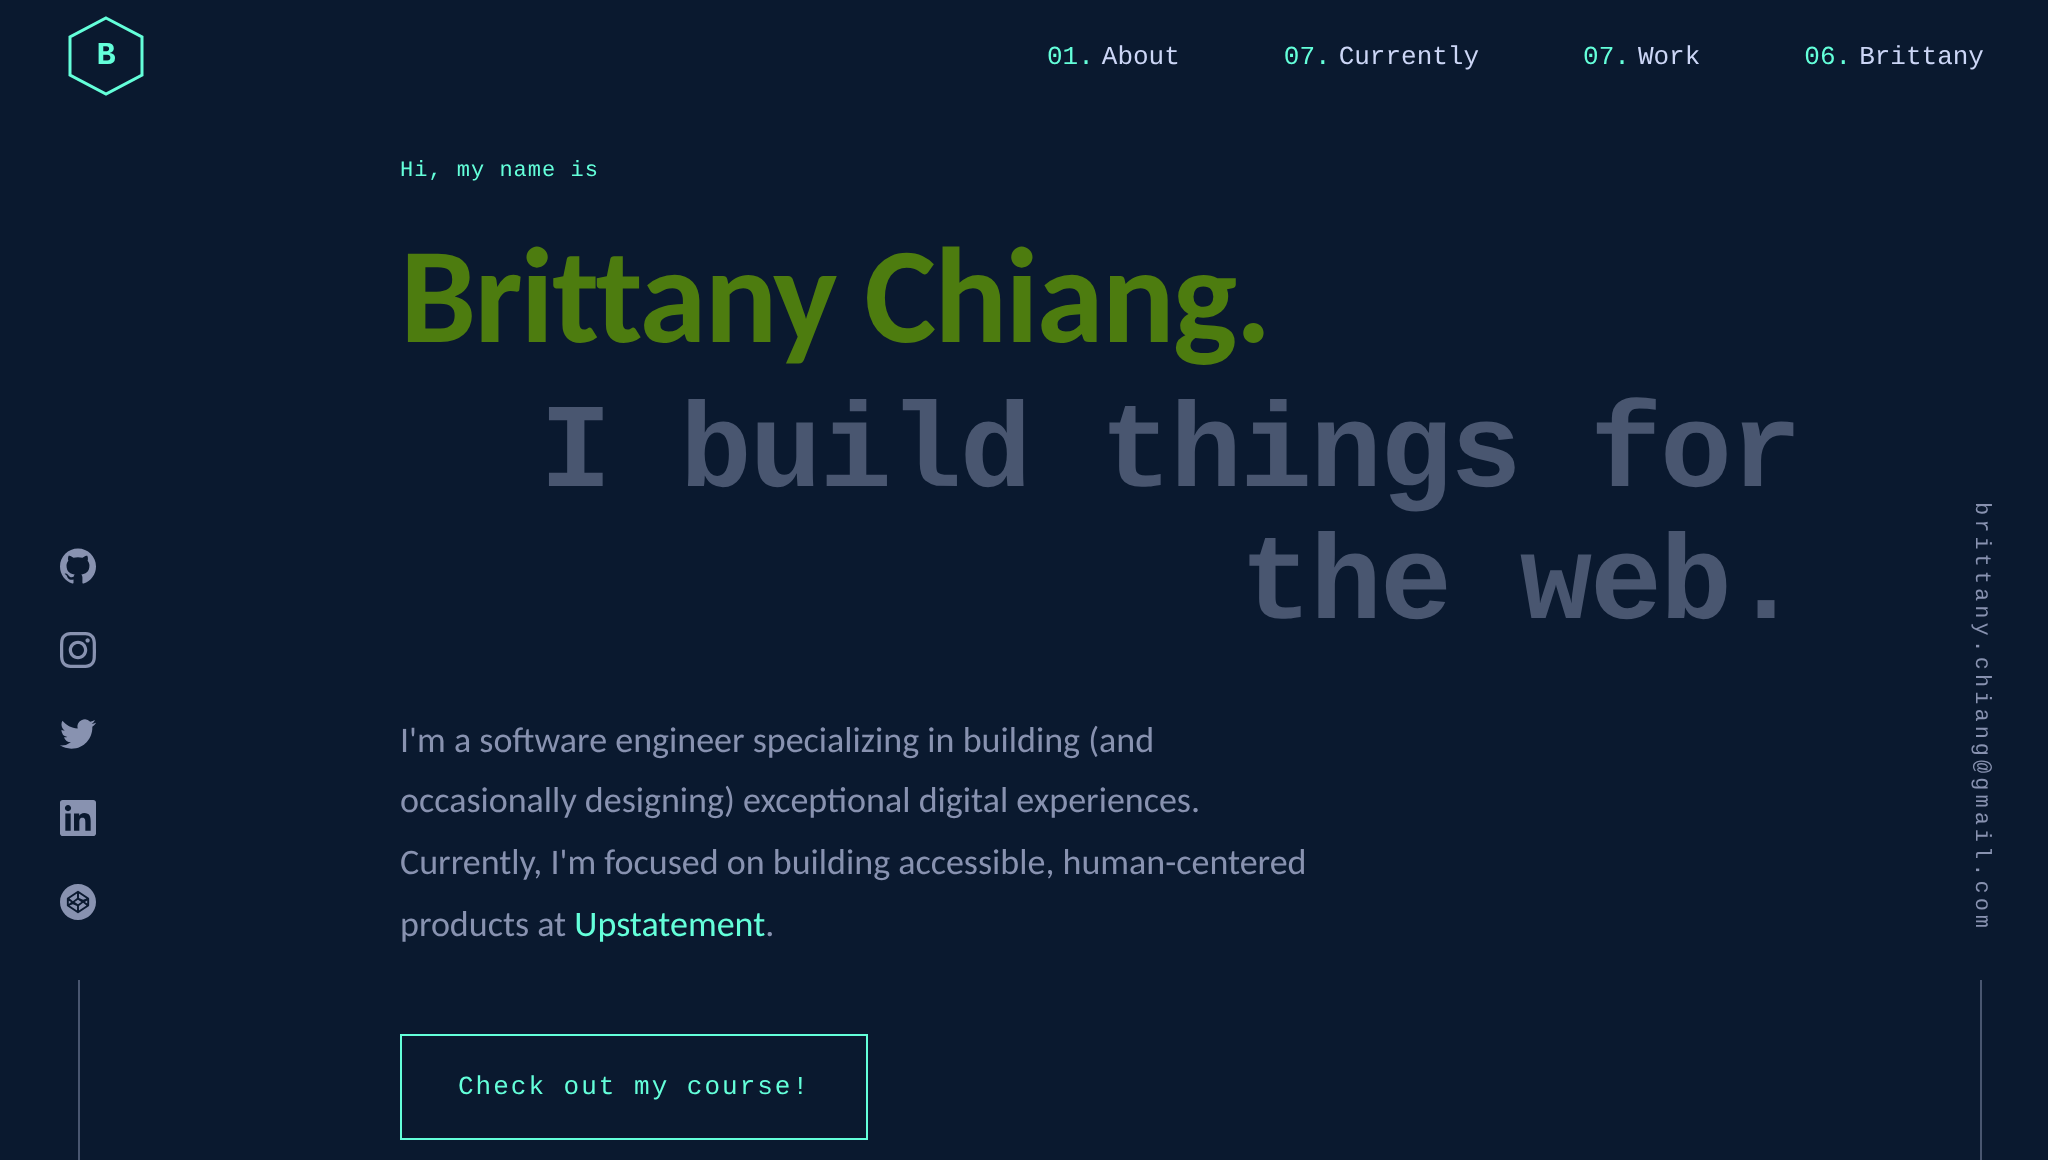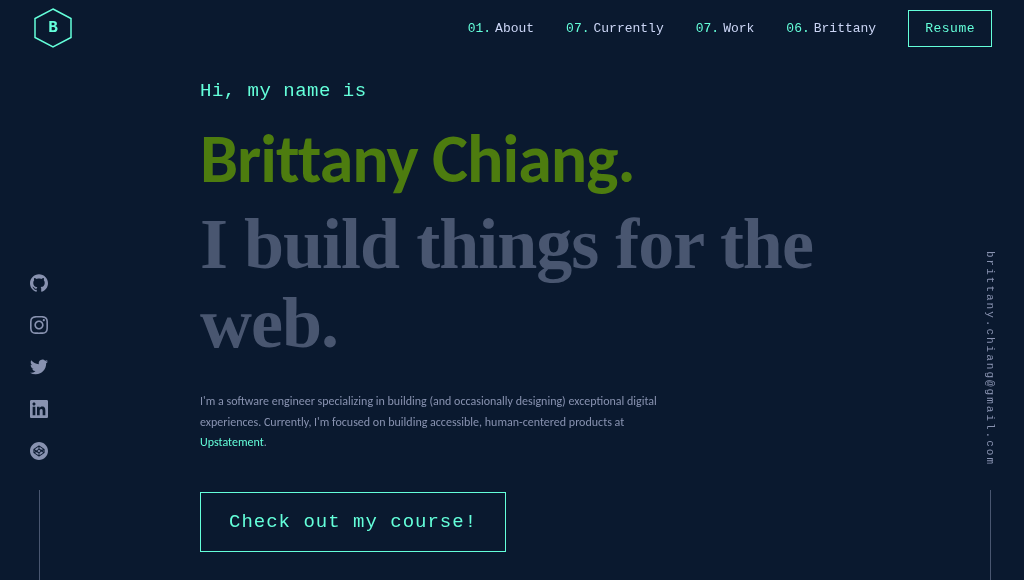--- a/index.html
+++ b/index.html
@@ -47,22 +47,22 @@
       font-family: 'Courier New', monospace;
       font-size: 16px;
       font-weight: bold;
       color: #64ffda;
       position: relative;
       z-index: 1;
     }
 
     .nav-links {
       display: flex;
-      align-items: center;
-      gap: 32px;
+      align-items: flex-end;
+      gap: 52px;
     }
 
     .nav-link {
       font-family: 'Courier New', monospace;
       font-size: 13px;
       color: #ccd6f6;
       text-decoration: none;
       cursor: pointer;
     }
 
@@ -86,63 +86,64 @@
     main {
       position: absolute;
       top: 80px;
       left: 200px;
       right: 60px;
       max-width: 700px;
     }
 
     .greeting {
       font-family: 'Courier New', monospace;
-      font-size: 19px;
+      font-size: 11px;
       color: #64ffda;
       margin-bottom: 20px;
       letter-spacing: 0.5px;
     }
 
     .hero-name {
       font-family: 'Calibri', 'Segoe UI', Arial, sans-serif;
       font-size: 68px;
       font-weight: 700;
       color: #4d7c0f;
       line-height: 1.1;
       margin-bottom: 8px;
       letter-spacing: -1px;
     }
 
     .hero-subtitle {
-      font-family: Liberation Serif, serif;
-      font-size: 72px;
+      font-family: Liberation Mono, monospace;
+      font-size: 60px;
       font-weight: 700;
       color: #495670;
       line-height: 1.1;
       margin-bottom: 28px;
       letter-spacing: -1px;
+      text-align: right;
     }
 
     .hero-desc {
       font-family: 'Calibri', 'Segoe UI', Arial, sans-serif;
-      font-size: 12px;
+      font-size: 18px;
       color: #8892b0;
       line-height: 1.7;
       max-width: 460px;
       margin-bottom: 40px;
     }
 
     .hero-desc a {
       color: #64ffda;
       text-decoration: none;
     }
 
     .cta-btn {
       font-family: 'Courier New', monospace;
-      font-size: 19px;
+      font-size: 13px;
       color: #64ffda;
       background: transparent;
       border: 1px solid #64ffda;
       padding: 18px 28px;
       cursor: pointer;
       letter-spacing: 1px;
     }
 
     
     .social-sidebar {
@@ -227,21 +228,20 @@
     </a>
     <a class="nav-link">
       <span class="num">07.</span><span>Currently</span>
     </a>
     <a class="nav-link">
       <span class="num">07.</span><span>Work</span>
     </a>
     <a class="nav-link">
       <span class="num">06.</span><span>Brittany</span>
     </a>
-    <button class="resume-btn">Resume</button>
   </div>
 </nav>
 
 <main>
   <p class="greeting">Hi, my name is</p>
   <h1 class="hero-name">Brittany Chiang.</h1>
   <h2 class="hero-subtitle">I build things for the web.</h2>
   <p class="hero-desc">
     <span>I'm a software engineer specializing in building (and occasionally designing) exceptional digital experiences. Currently, I'm focused on building accessible, human-centered products at </span><a>Upstatement</a><span>.</span>
   </p>

